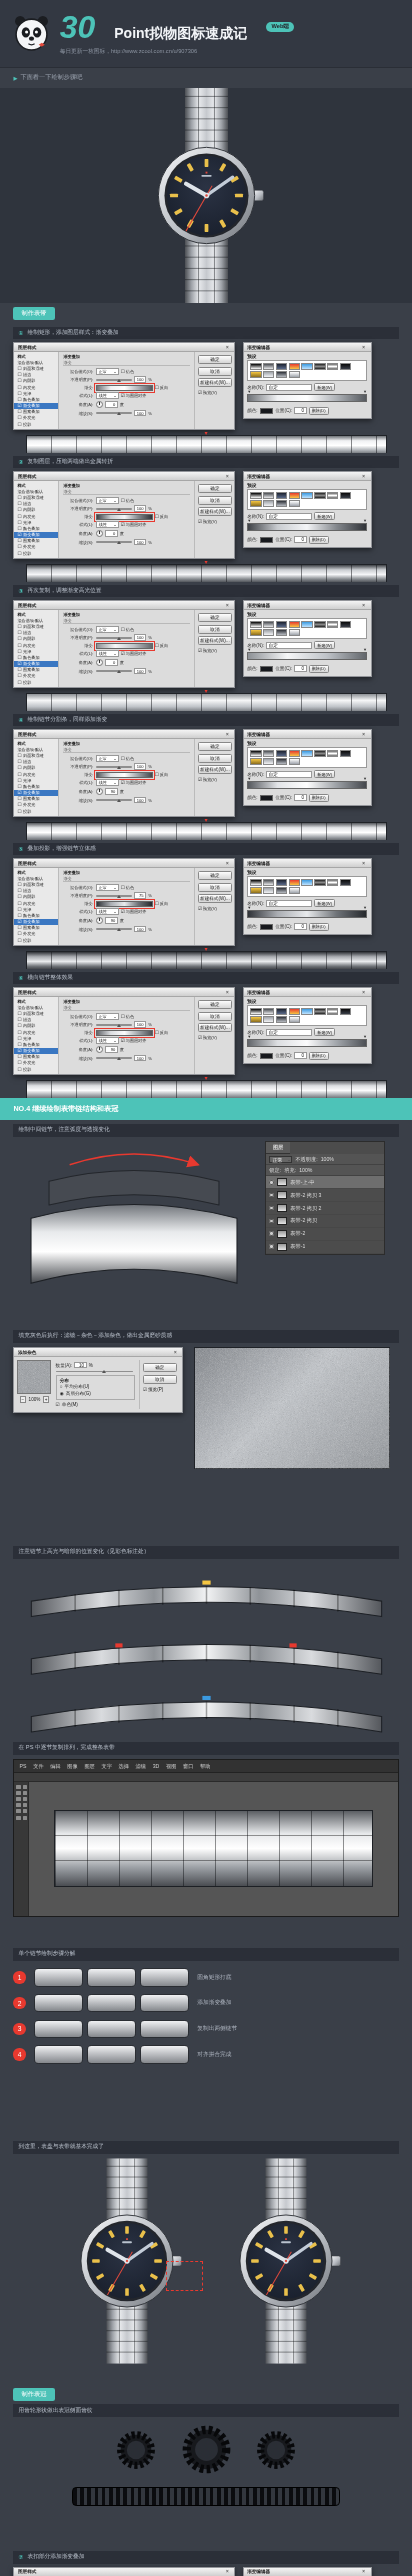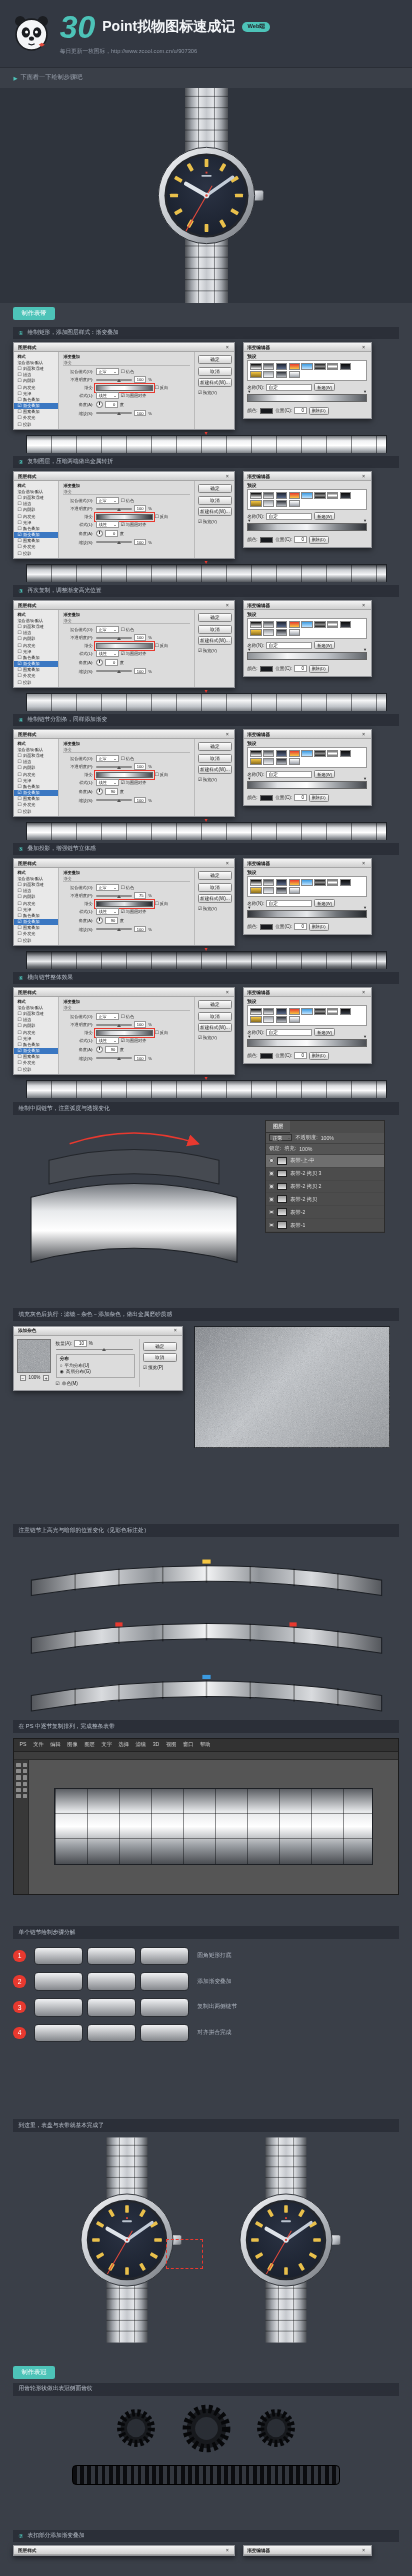--- a/index.html
+++ b/index.html
@@ -4,21 +4,21 @@
 <style>
   html,body{margin:0;padding:0;background:#22252b;}
   #page{position:relative;width:412px;height:3828px;margin:0 auto;background:#3a3f48;
         font-family:"Liberation Sans","DejaVu Sans",sans-serif;overflow:hidden;color:#ccc;}
   *{box-sizing:border-box;}
 
   
   .hdr{height:68px;background:#333842;border-bottom:1px solid #2a2e36;display:flex;align-items:center;gap:9.3px;padding:0 13.4px;}
   .panda{flex:0 0 auto;}
   .hdr-main{display:flex;flex-direction:column;justify-content:center;}
-  .hdr-line1{display:flex;align-items:center;gap:7px;}
+  .hdr-line1{display:flex;align-items:flex-end;gap:19px;}
   .big-num{font-size:32px;font-weight:bold;font-style:italic;color:#4dc3b8;line-height:1;}
   .hdr-title{font-size:14px;font-weight:bold;color:#f2f4f7;}
   .badge{background:#4dc3b8;color:#23262c;font-size:5.7px;padding:1px 5.2px;border-radius:5.2px;font-weight:bold;align-self:center;}
   .hdr-sub{font-size:5.7px;color:#8b93a0;margin-top:4.1px;}
 
   
   .intro-row{height:19.6px;display:flex;align-items:center;gap:3.1px;padding:0 13.4px;font-size:6.2px;color:#9aa2ae;}
   .intro-caret{color:#4dc3b8;font-size:5.2px;}
   .tag-row{height:21.6px;display:flex;align-items:center;padding:0 13.4px;}
   .tag{display:inline-block;background:#4dc3b8;color:#fff;font-size:6.2px;padding:2.1px 8.2px;border-radius:2.1px;}
@@ -1318,20 +1318,21 @@
       </div>
     </div>
     <div class="step-strip-wrap">
       <span class="red-pointer">▼</span>
       <div class="strip" style="background: linear-gradient(rgb(99, 102, 107), rgb(220, 222, 225), rgb(251, 251, 252), rgb(162, 166, 171), rgb(78, 81, 86));"></div>
     </div>
   </div>
 </div>
   </div>
 
+  <div class="sec-heading">NO.4 继续绘制表带链结构和表冠</div>
 
   <section class="blockA">
     <div class="caption">绘制中间链节，注意弧度与透视变化</div>
     <div class="blockA-flex">
       <svg width="242" height="165" viewBox="0 0 470 320">
         <defs>
             <marker id="arrR" markerWidth="9" markerHeight="9" refX="7" refY="4" orient="auto">
               <path d="M0,0 L8,4 L0,8 Z" fill="#e8392f"></path>
             </marker>
           </defs>

